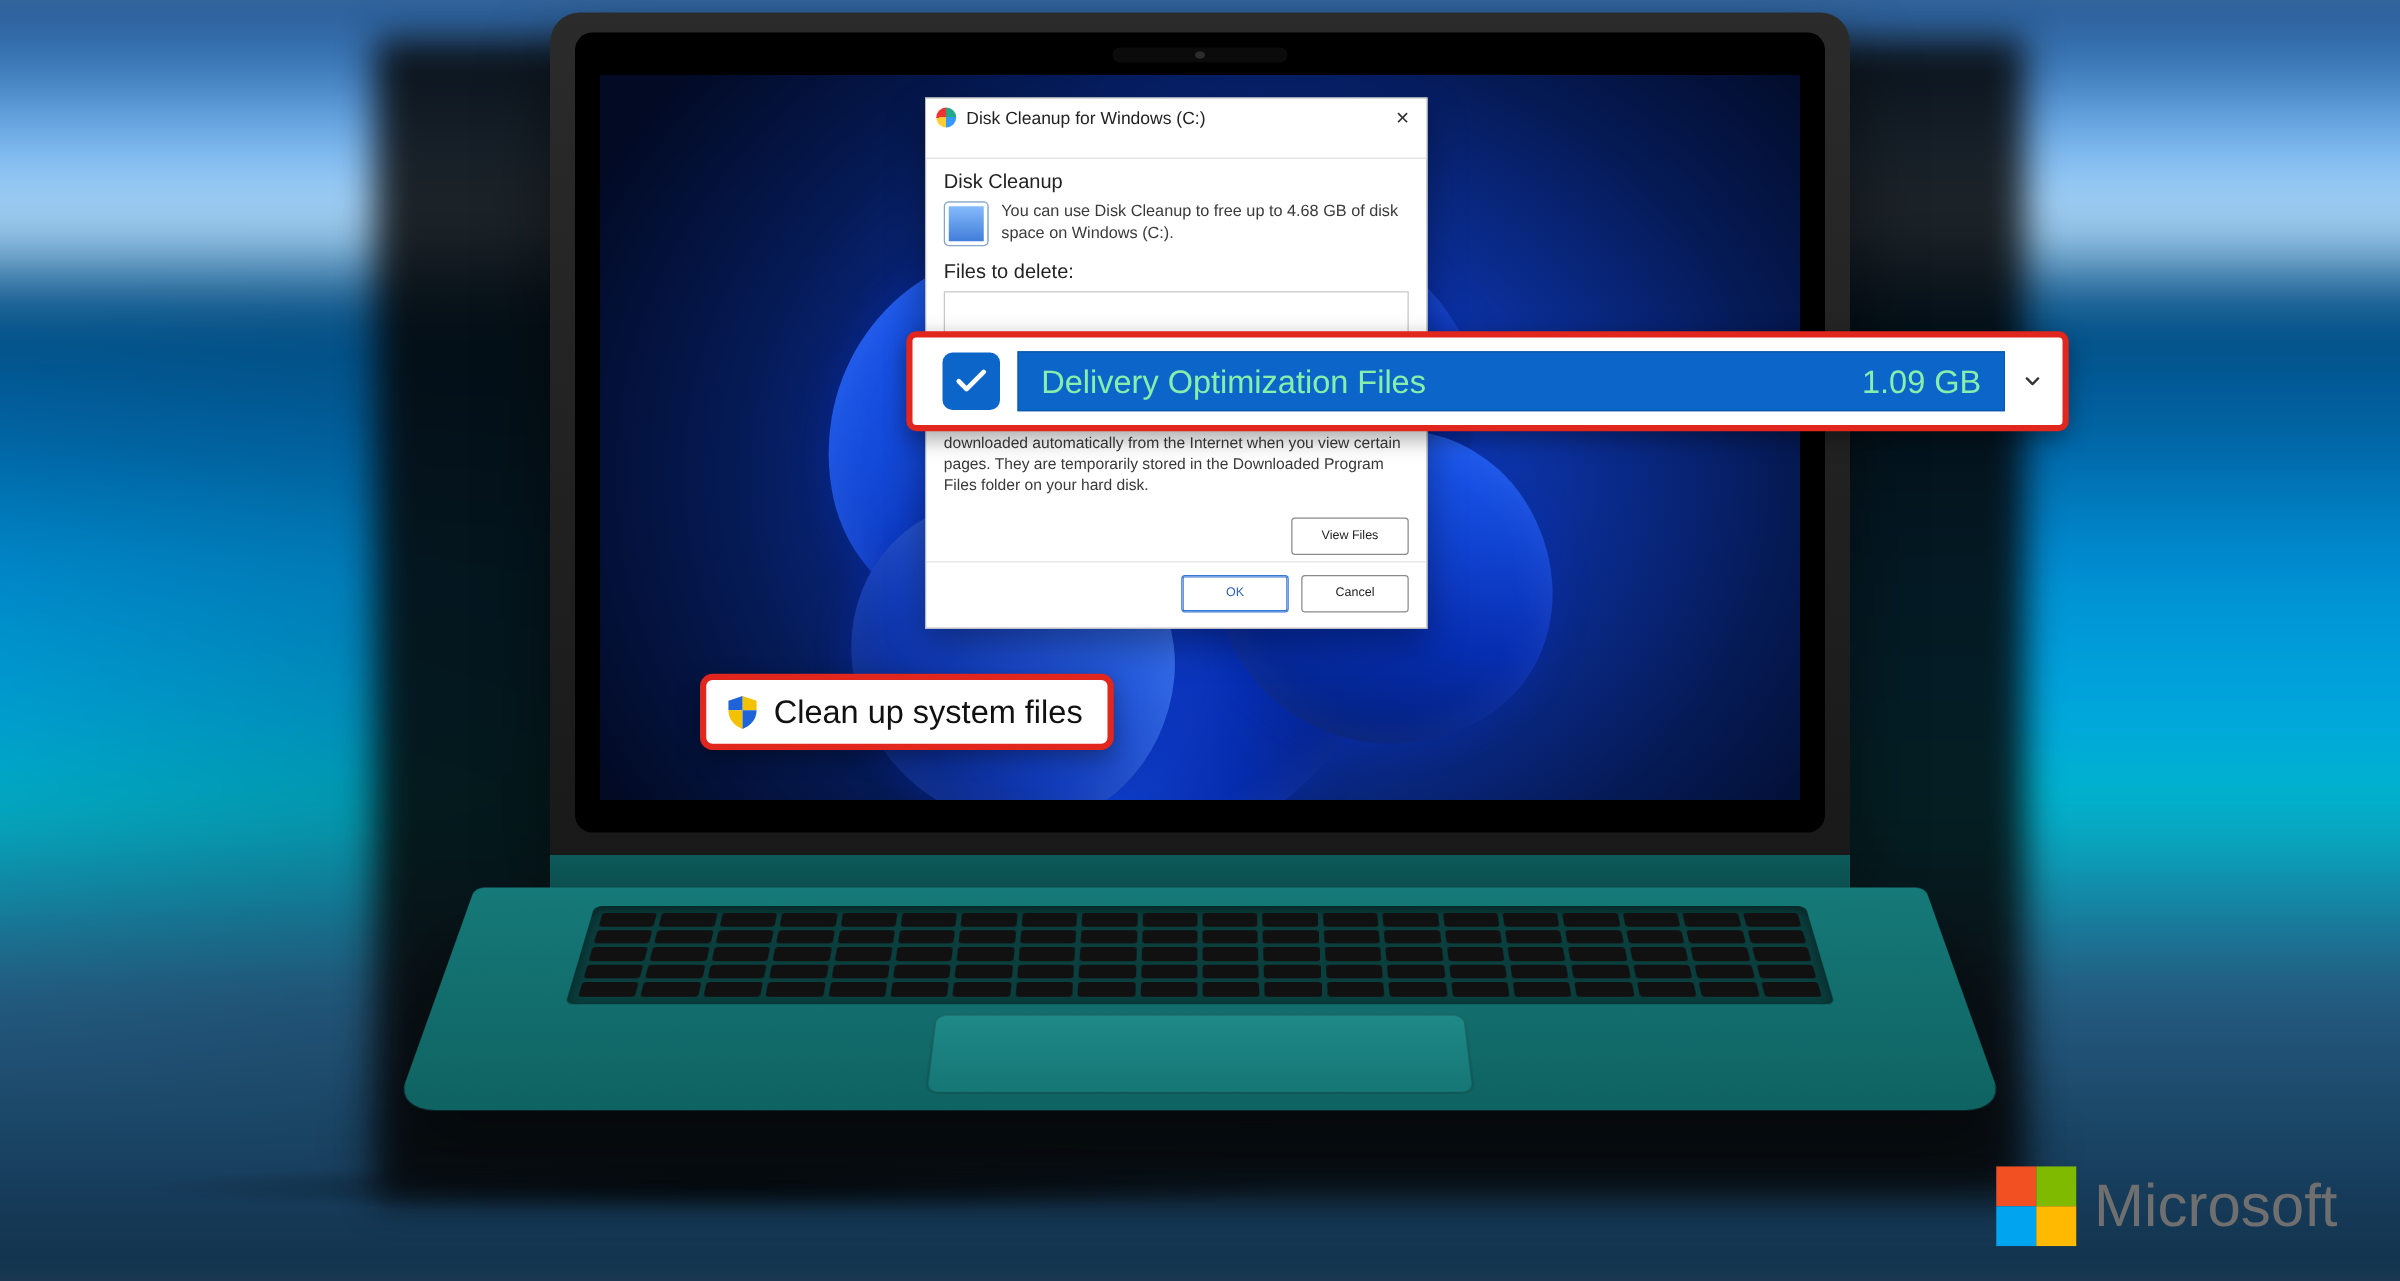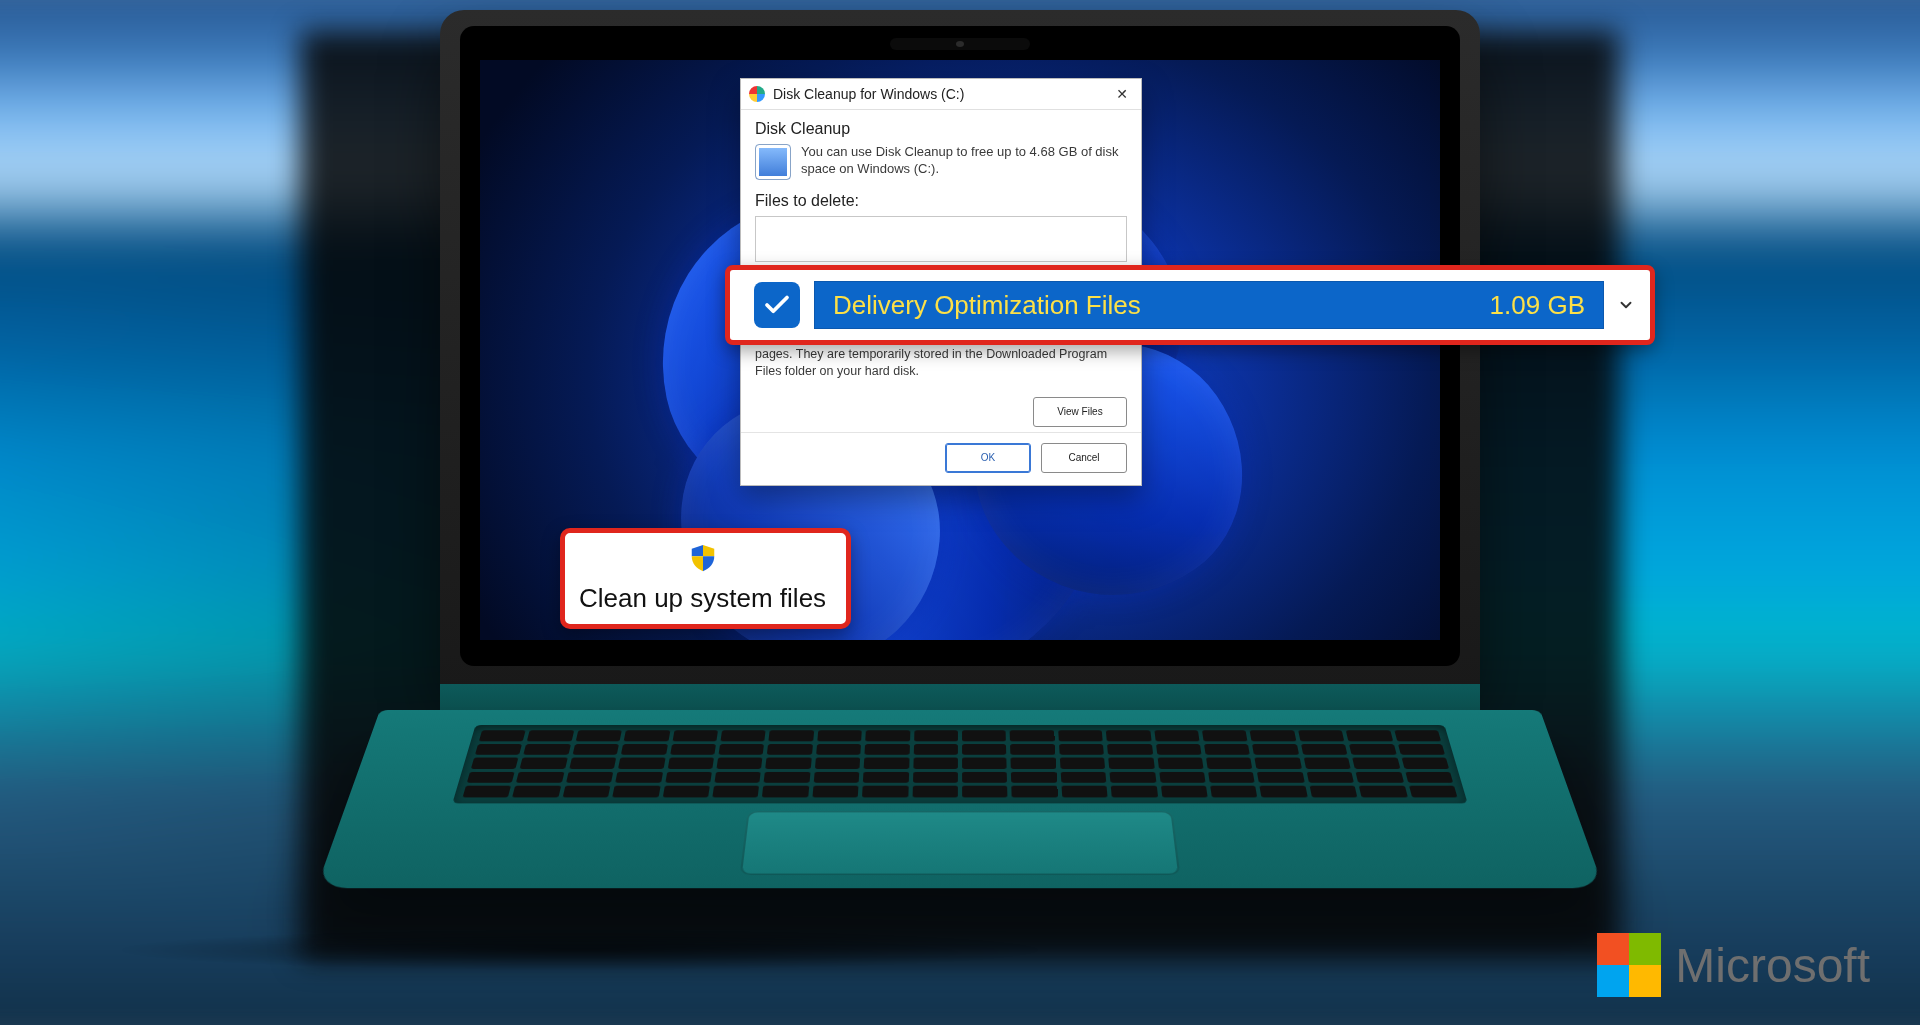--- a/index.html
+++ b/index.html
@@ -59,21 +59,21 @@
   .row span{background:#111;border-radius:3px;}
   .trackpad{position:absolute;left:380px;top:142px;width:400px;height:82px;
     background:linear-gradient(180deg,#1f8a88,#157675);border-radius:10px;
     box-shadow:inset 0 0 0 2px rgba(0,0,0,.25);}
   .shadow{position:absolute;left:120px;top:930px;width:920px;height:40px;
     background:radial-gradient(closest-side,rgba(0,0,0,.5),transparent);}
 
   
   .dlg{position:absolute;width:400px;background:#fff;border:1px solid #bcbcbc;
     box-shadow:0 12px 28px rgba(0,0,0,.35);font-size:14px;color:#222;}
-  .dlg .titlebar{display:flex;align-items:center;height:30px;padding:0 6px 0 8px;
+  .dlg .titlebar{display:flex;align-items:center;height:30px;padding:0 6px 17px 8px;
     background:#fff;border-bottom:1px solid #e0e0e0;font-size:14px;}
   .dlg .titlebar .ico{width:16px;height:16px;margin-right:8px;
     background:conic-gradient(#2a8 0 25%, #39f 0 50%, #fc3 0 75%, #e33 0);
     border-radius:50%;}
   .dlg .titlebar .x{margin-left:auto;width:26px;height:22px;text-align:center;line-height:22px;
     color:#333;border-radius:3px;}
   .dlg .body{padding:10px 14px 4px 14px;}
   .sec-title{font-size:16px;margin-bottom:6px;}
   .inforow{display:flex;gap:10px;align-items:flex-start;margin-bottom:12px;}
   .inforow .drvico{width:34px;height:34px;flex:0 0 34px;
@@ -90,21 +90,21 @@
   .btn.ok{border-color:#3a78d6;box-shadow:0 0 0 1px #3a78d6 inset;color:#2a5fb0;}
   .viewfiles{position:absolute;right:14px;bottom:58px;min-width:92px;}
 
   
   .callout-bar{position:absolute;height:70px;background:#fff;
     border:5px solid #e0261d;border-radius:8px;display:flex;align-items:center;
     box-shadow:0 6px 18px rgba(0,0,0,.35);}
   .callout-bar .spacer{width:14px;}
   .chk{width:46px;height:46px;border-radius:8px;background:#0c66c9;display:flex;align-items:center;justify-content:center;margin-left:10px;}
   .chk svg{width:30px;height:30px;}
-  .sel{flex:1;height:46px;margin:0 8px 0 14px;background:#0c66c9;color:#fde047;
+  .sel{flex:1;height:46px;margin:0 8px 0 14px;background:#0c66c9;color:#86efac;
     display:flex;align-items:center;padding:0 18px;border:1px solid #0b58af;}
   .sel .name{font-size:26px;}
   .sel .size{margin-left:auto;font-size:26px;}
   .ddl{width:28px;height:46px;display:flex;align-items:center;justify-content:center;margin-right:10px;}
   .ddl svg{width:18px;height:18px;}
 
   
   .callout-btn{position:absolute;background:#fff;border:5px solid #e0261d;border-radius:10px;
     padding:10px 20px 10px 14px;display:flex;align-items:center;gap:10px;
     box-shadow:0 6px 18px rgba(0,0,0,.35);}
@@ -307,21 +307,21 @@
     <span class="name">Delivery Optimization Files</span>
     <span class="size">1.09 GB</span>
   </div>
   <div class="ddl">
     <svg viewBox="0 0 24 24">
         <path d="M6 9l6 6 6-6" fill="none" stroke="#333" stroke-width="2.5" stroke-linecap="round" stroke-linejoin="round"></path>
       </svg>
   </div>
 </div>
 
-<div class="callout-btn" style="left:560px;top:528px;flex-direction:column;">
+<div class="callout-btn" style="left:560px;top:539px;">
   <svg class="shield" viewBox="0 0 32 32">
     <path d="M16 2l12 4v8c0 8-5 13-12 16C9 27 4 22 4 14V6l12-4z" fill="#fff"></path>
     <path d="M16 2l12 4v8c0 0 0 0 0 0H16V2z" fill="#f2c200"></path>
     <path d="M16 2L4 6v8h12V2z" fill="#1e64d8"></path>
     <path d="M4 14c0 8 5 13 12 16V14H4z" fill="#f2c200"></path>
     <path d="M28 14c0 8-5 13-12 16V14h12z" fill="#1e64d8"></path>
   </svg>
   <span class="lbl">Clean up system files</span>
 </div>
 

